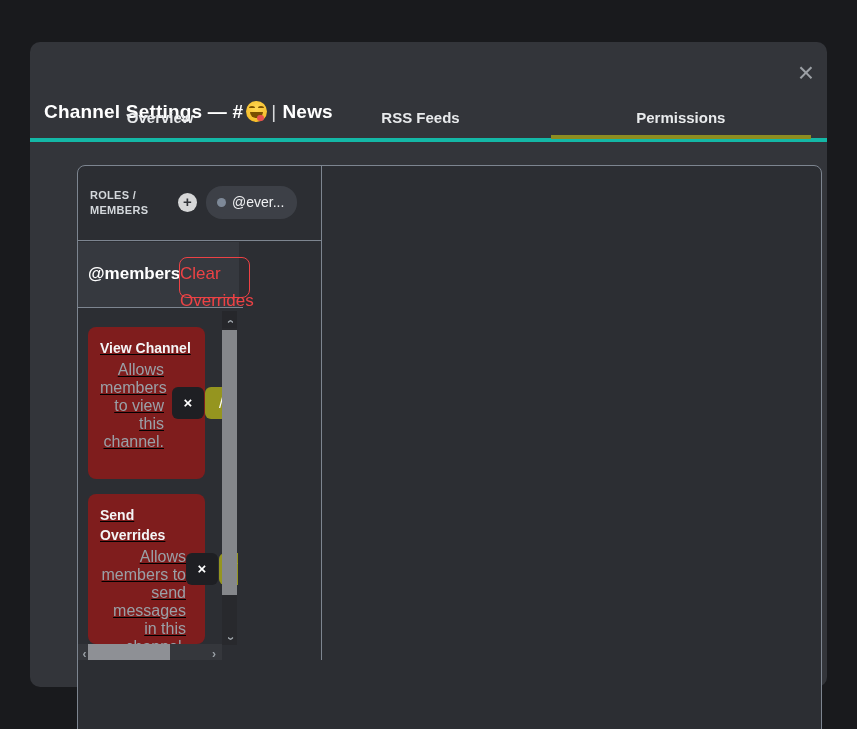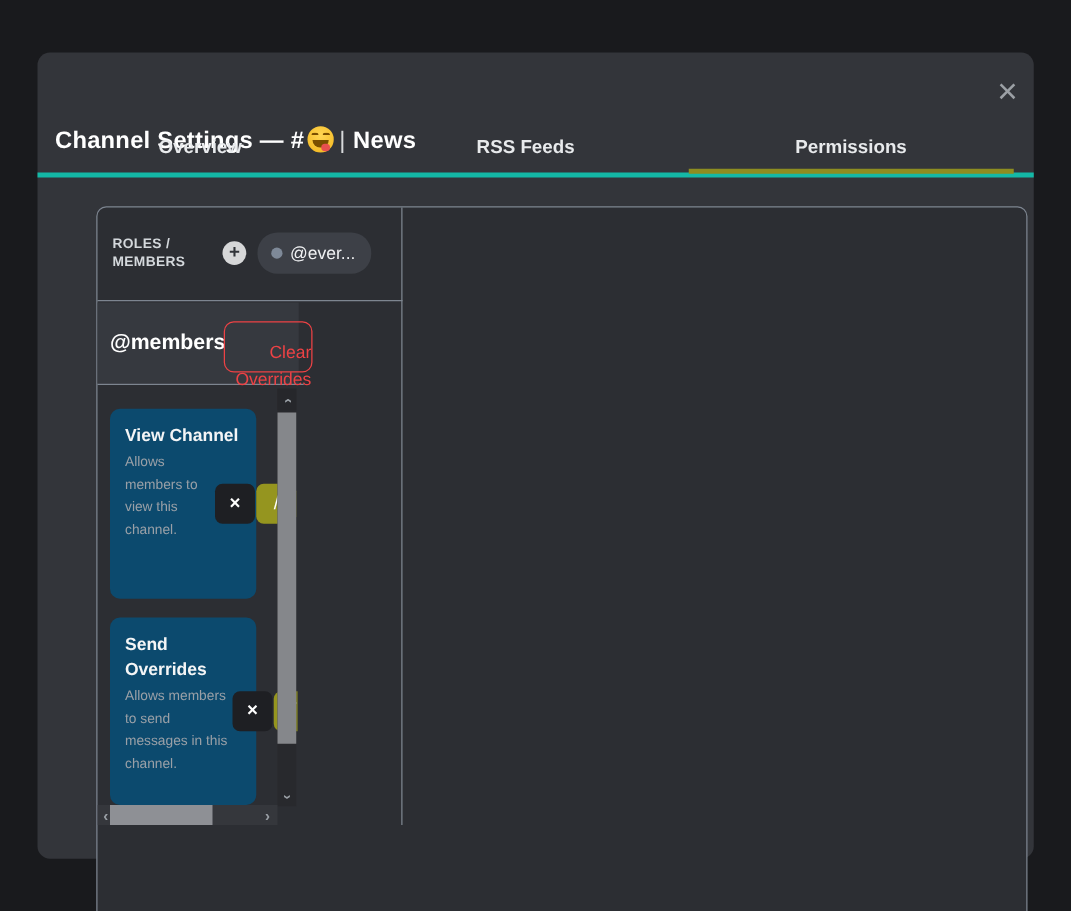--- a/index.html
+++ b/index.html
@@ -57,31 +57,31 @@
 
   
   .everyone-row { position:absolute; left:0; top:76px; width:244px; height:66px; }
   .everyone-hl { position:absolute; left:0; top:0; width:161px; height:65px; background:#36393f; }
   .everyone-underline { position:absolute; left:0; top:65px; width:165px; height:1px;
                         background:var(--frame,#7d8590); }
   .everyone-name { position:absolute; left:10px; top:0; line-height:64px; font-size:17px;
                    font-weight:bold; color:#ffffff; white-space:nowrap; }
   .clear-btn { position:absolute; left:101px; top:15px; width:71px; height:41px;
                border:1px solid var(--danger,#ed4245); border-radius:8px; background:transparent;
-               color:var(--danger,#ed4245); font-size:14px; line-height:1.6; text-align:right;
-               cursor:pointer; font-family:"Liberation Sans", sans-serif; padding-top:12px; }
+               color:var(--danger,#ed4245); font-size:17px; line-height:1.6; text-align:left;
+               cursor:pointer; font-family:"Liberation Sans", sans-serif; padding-top:2px; }
 
   
   .scroll-area { position:absolute; left:0; top:141px; width:160px; height:353px; overflow:hidden; }
-  .perm-card { position:absolute; left:10px; width:117px; border-radius:8px; background:#0c4a6e;
-               padding:11px 12px; z-index:1; }
+  .perm-card { position:absolute; left:10px; width:117px; border-radius:8px; background:#7f1d1d;
+               padding:11px 12px; z-index:1;text-decoration:underline; }
   .perm-card.c1 { top:20px; height:152px; }
   .perm-card.c2 { top:187px; height:150px; }
   .perm-title { font-size:14px; font-weight:bold; color:#f4f5f6; line-height:20px; margin-bottom:3px; }
-  .perm-desc { font-size:11px; color:#9aa0a7; line-height:18px; }
+  .perm-desc { font-size:16px; color:#9aa0a7; line-height:18px;text-align:right; }
   .c1 .perm-desc { width:64px; }
   .c2 .perm-desc { width:86px; }
   .ov-btn { position:absolute; width:32px; height:32px; border-radius:6px; z-index:2;
             color:#ffffff; font-size:15px; line-height:32px; text-align:center; cursor:pointer; }
   .ov-deny { background:var(--deny-bg,#1e1f23); font-weight:bold; }
   .ov-slash { background:var(--slash-bg,#95951f); }
   .g1.ov-deny { left:94px; top:80px; } .g1.ov-slash { left:127px; top:80px; }
   .g2.ov-deny { left:108px; top:246px; } .g2.ov-slash { left:141px; top:246px; }
 
   

